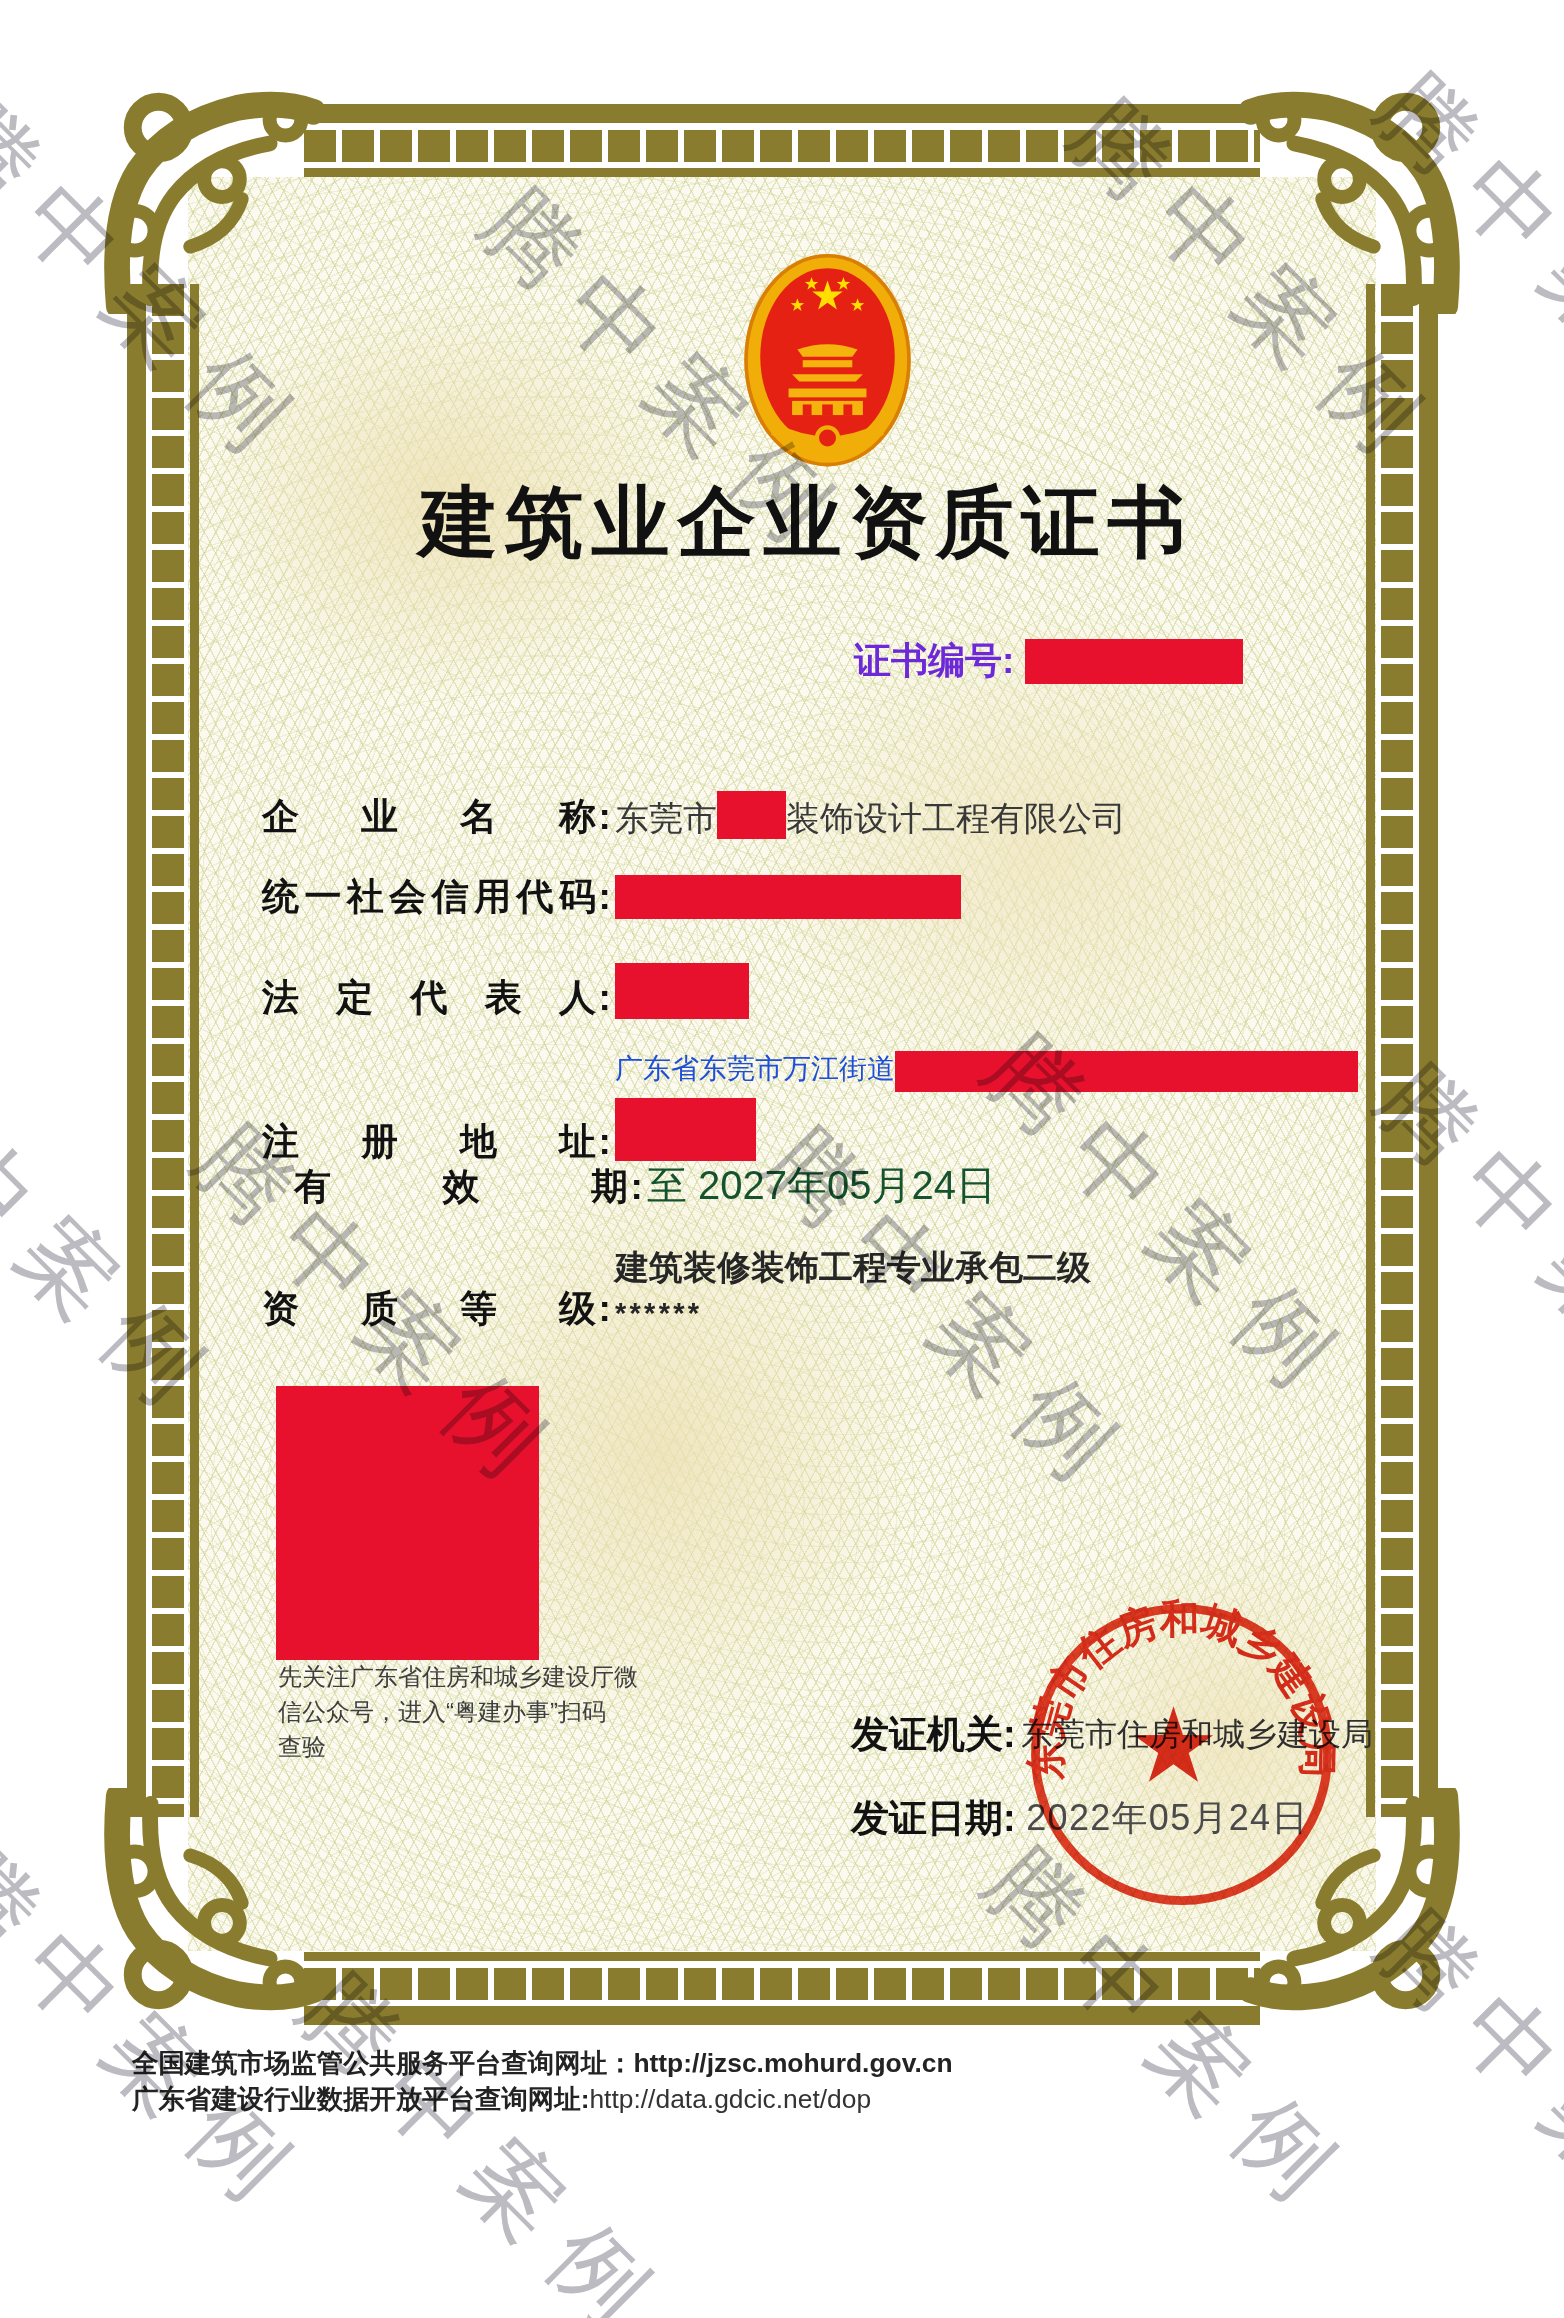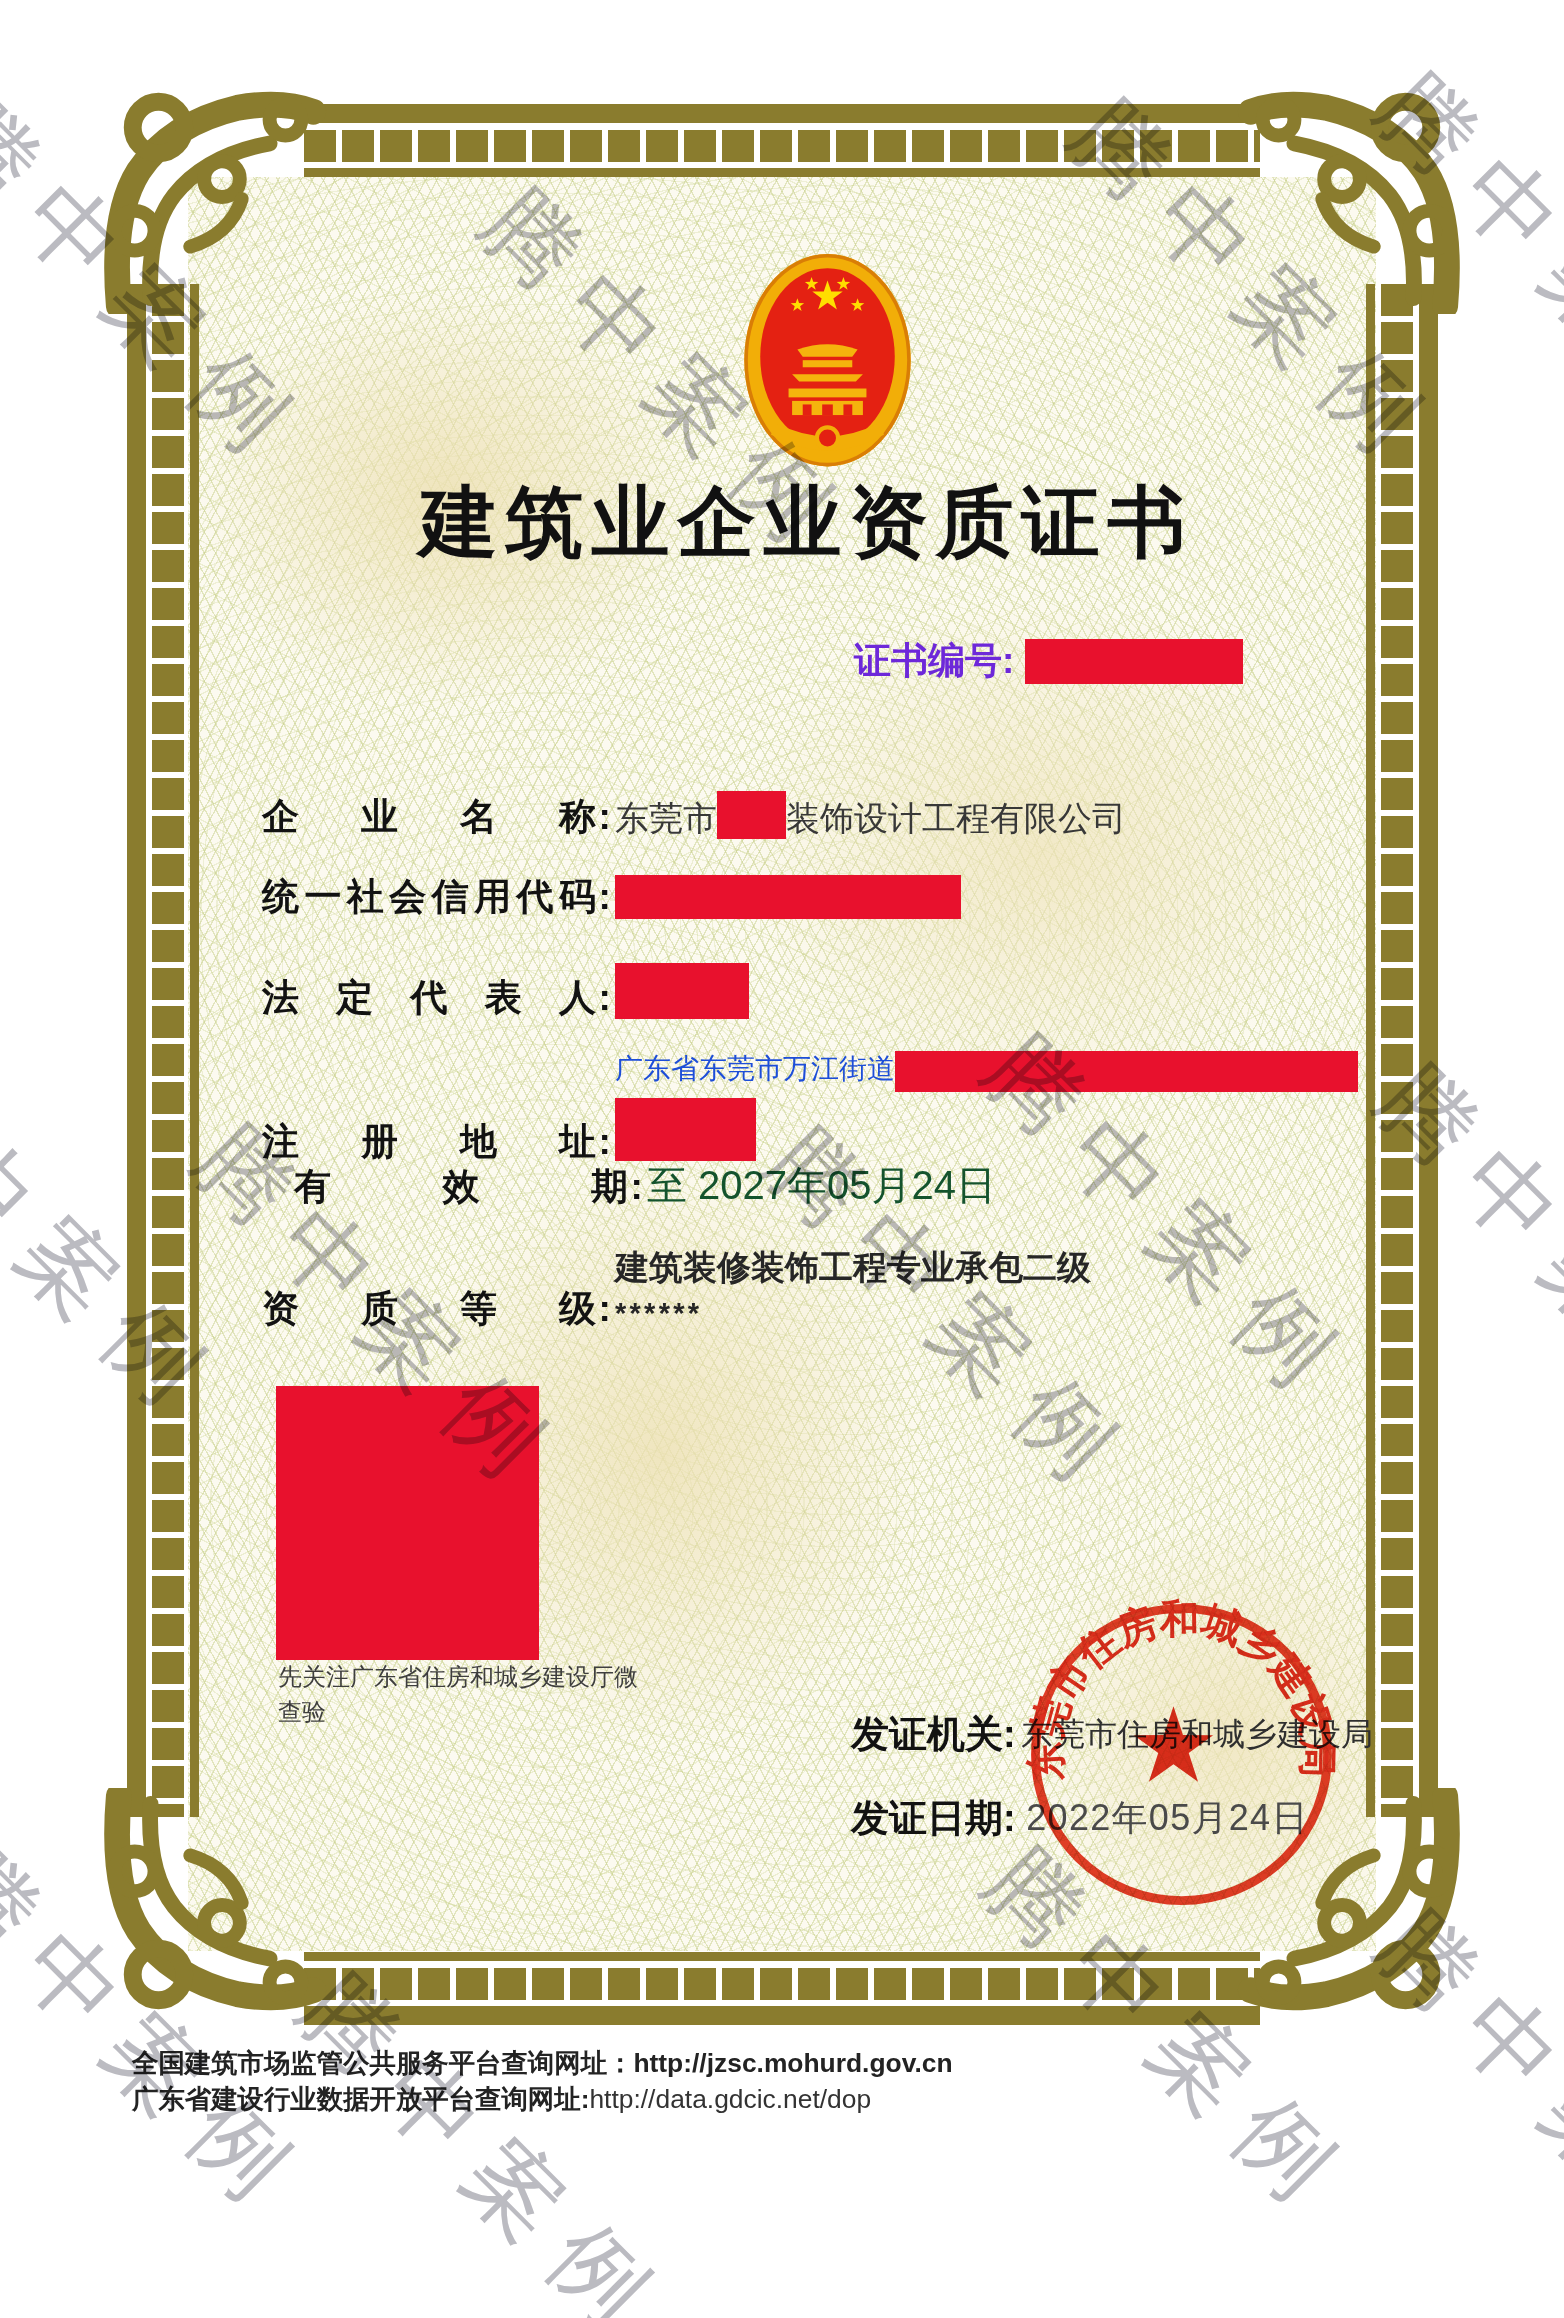--- a/index.html
+++ b/index.html
@@ -209,20 +209,21 @@
     <span class="colon">:</span>
     <span>
       <span class="val" style="display:block;font-size:34px;font-weight:600;color:#262626;">建筑装修装饰工程专业承包二级</span>
       <span style="display:block;font-size:29px;font-weight:700;letter-spacing:3.3px;color:#262626;margin-top:9.3px;">******</span>
     </span>
   </div>
 
   <div class="redblock" style="position:absolute;left:276px;top:1386px;width:263px;height:274px;"></div>
   <div style="position:absolute;left:278px;top:1660px;width:469px;font-size:24px;line-height:1.45;color:#3e3e3e;z-index:10;">
     <div>先关注广东省住房和城乡建设厅微</div>
+    <div>信公众号，进入“粤建办事”扫码</div>
     <div>查验</div>
   </div>
 
   <div style="position:absolute;left:851px;top:1709px;display:flex;align-items:center;z-index:10;">
     <span style="font-size:38px;font-weight:800;color:#121212;">发证机关:</span>
     <span style="font-size:32px;font-weight:500;color:#2f2f2f;margin-left:5.3px;">东莞市住房和城乡建设局</span>
   </div>
   <div style="position:absolute;left:851px;top:1793px;display:flex;align-items:center;z-index:10;">
     <span style="font-size:38px;font-weight:800;color:#121212;">发证日期:</span>
     <span style="font-size:36px;font-weight:400;color:#4a4a4a;margin-left:10.6px;letter-spacing:1.3px;">2022年05月24日</span>

